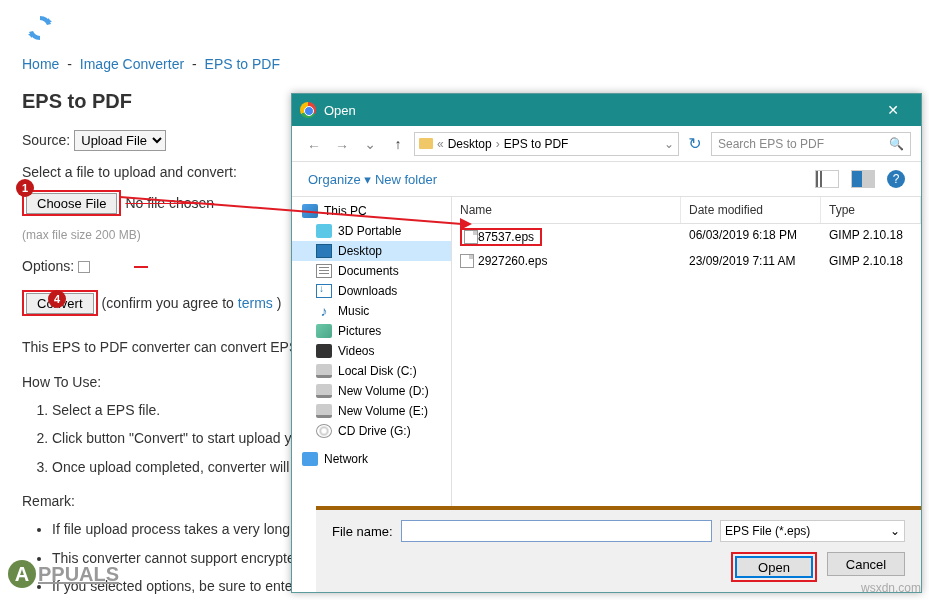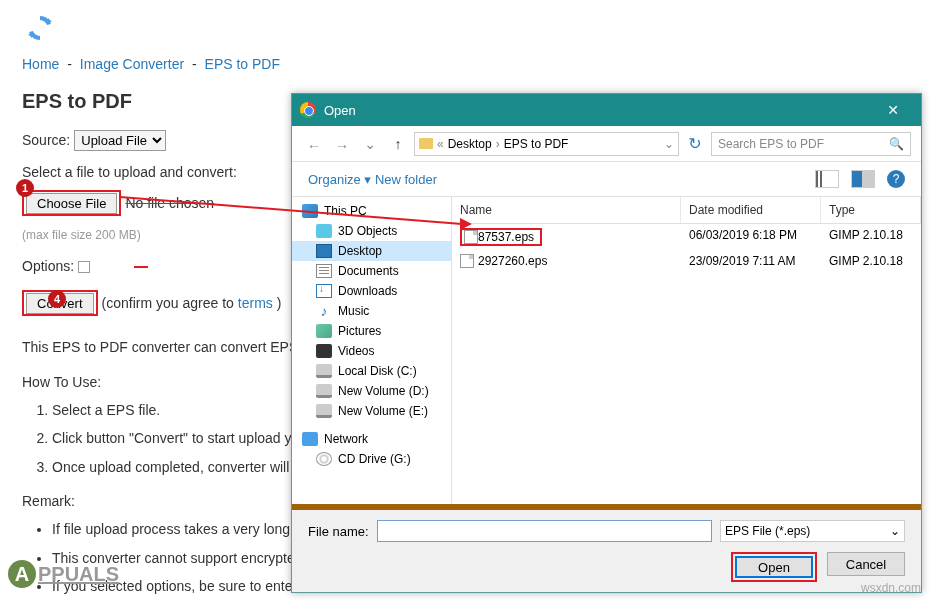--- a/index.html
+++ b/index.html
@@ -91,21 +91,21 @@
     .file-header { display: grid; grid-template-columns: 1fr 140px 100px; font-size: 12px; color: #333; border-bottom: 1px solid #e0e0e0; }
     .file-header > div { padding: 6px 8px; border-right: 1px solid #e8e8e8; }
     .file-list { flex: 1; font-size: 12px; }
     .file-row { display: grid; grid-template-columns: 1fr 140px 100px; padding: 2px 0; }
     .file-row > div { padding: 2px 8px; }
     .file-name-cell { display: flex; align-items: center; gap: 4px; }
     .file-icon { width: 14px; height: 14px; background: #fff; border: 1px solid #999; position: relative; }
     .file-icon::after { content: ''; position: absolute; right: 0; top: 0; width: 4px; height: 4px; background: #ccc; }
     .file-selected { border: 2px solid #e01b24; display: inline-flex; padding: 0 6px 0 2px; }
     
-    .dialog-footer { border-top: 6px solid #a16207; padding: 10px 16px; background: #f0f0f0; }
+    .dialog-footer { border-top: 4px solid #a16207; padding: 10px 16px; background: #f0f0f0; margin-left: 24px; }
     .footer-row1 { display: flex; align-items: center; gap: 8px; margin-bottom: 10px; }
     .footer-label { font-size: 13px; }
     .filename-input { flex: 1; border: 1px solid #7a9ccc; height: 22px; padding: 0 4px; font-size: 12px; background: #fff; }
     .filetype-select { width: 185px; border: 1px solid #ccc; height: 22px; padding: 0 4px; font-size: 12px; display: flex; align-items: center; justify-content: space-between; background: #fff; }
     .footer-row2 { display: flex; justify-content: flex-end; gap: 10px; }
     .dlg-btn { width: 78px; height: 24px; border: 1px solid #adadad; background: #e1e1e1; font-size: 13px; }
     .open-highlight { border: 2px solid #e01b24; padding: 2px; display: inline-block; }
     .open-btn-inner { border: 2px solid #0078d7; background: #e1e1e1; width: 78px; height: 22px; font-size: 13px; display: flex; align-items: center; justify-content: center; }
     
     .watermark { position: absolute; right: 8px; bottom: 5px; font-size: 12px; color: #aaa; z-index: 300; }
@@ -222,21 +222,21 @@
   </div>
 
   <div class="dialog-body">
     <div class="sidebar">
       <div class="tree-item top">
           <span class="tree-icon icon-pc"></span>
           <span>This PC</span>
         </div>
       <div class="tree-item">
           <span class="tree-icon icon-3d"></span>
-          <span>3D Objects</span>
+          <span>3D Portable</span>
         </div>
       <div class="tree-item selected">
           <span class="tree-icon icon-desktop"></span>
           <span>Desktop</span>
         </div>
       <div class="tree-item">
           <span class="tree-icon icon-docs"></span>
           <span>Documents</span>
         </div>
       <div class="tree-item">
@@ -260,27 +260,27 @@
           <span>Local Disk (C:)</span>
         </div>
       <div class="tree-item">
           <span class="tree-icon icon-disk"></span>
           <span>New Volume (D:)</span>
         </div>
       <div class="tree-item">
           <span class="tree-icon icon-disk"></span>
           <span>New Volume (E:)</span>
         </div>
+      <div class="tree-item">
+          <span class="tree-icon icon-cd"></span>
+          <span>CD Drive (G:)</span>
+        </div>
       <div class="tree-item top" style="margin-top:8px;">
           <span class="tree-icon icon-net"></span>
           <span>Network</span>
-        </div>
-      <div class="tree-item">
-          <span class="tree-icon icon-cd"></span>
-          <span>CD Drive (G:)</span>
         </div>
     </div>
 
     <div class="file-area">
       <div class="file-header">
         <div>Name</div>
         <div>Date modified</div>
         <div>Type</div>
       </div>
       <div class="file-list">

